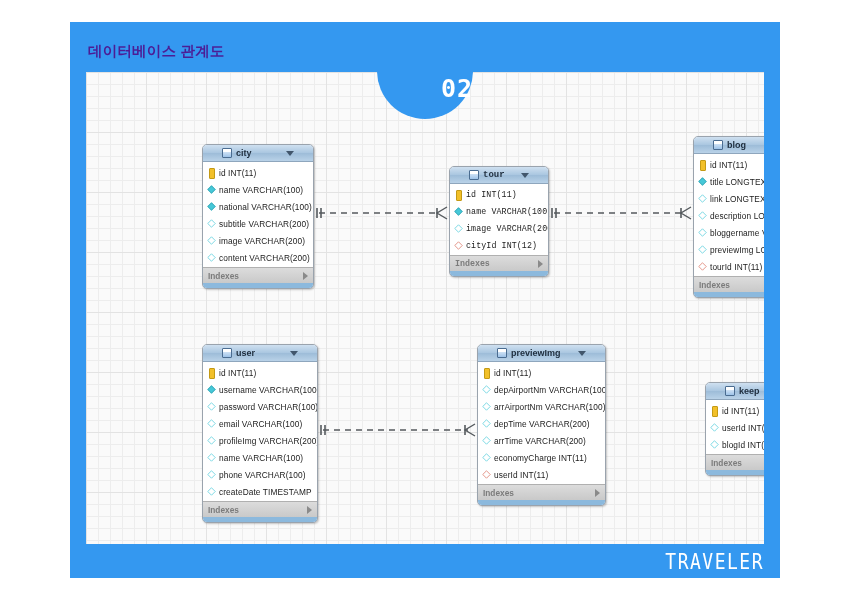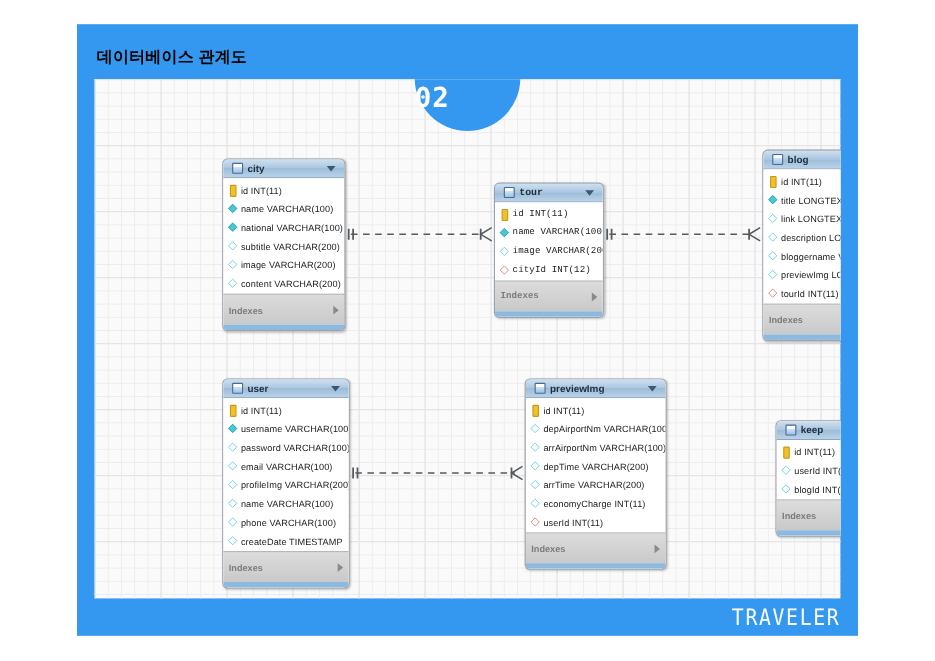--- a/index.html
+++ b/index.html
@@ -12,21 +12,21 @@
   }
   #slide {
     position: absolute;
     left: 70px; top: 22px;
     width: 710px; height: 556px;
     background: #3498f0;
   }
   #slide-title {
     position: absolute;
     left: 18px; top: 20px;
-    color: #000000;
+    color: #4c1d95;
     font-size: 14.5px;
     font-weight: bold;
     letter-spacing: .2px;
     white-space: nowrap;
   }
   #canvas {
     position: absolute;
     left: 16px; top: 50px;
     width: 678px; height: 472px;
     background-color: #fafafa;
@@ -43,21 +43,21 @@
     left: 50%; top: 0;
     transform: translate(-50%, -1px);
     width: 96px; height: 48px;
     background: #3498f0;
     border-radius: 0 0 48px 48px;
     z-index: 30;
   }
   #badge-num {
     position: absolute;
     left: 0; right: 0; top: 3px;
-    text-align: left;
+    text-align: right;
     color: #ffffff;
     font-family: "DejaVu Sans Mono", monospace;
     font-size: 25px;
     font-weight: bold;
     letter-spacing: 1px;
   }
   #traveler {
     position: absolute;
     right: 16px; bottom: 4px;
     color: #ffffff;
@@ -75,21 +75,21 @@
     border: 1px solid #9aa3ad;
     border-radius: 5px;
     box-shadow: 1px 1px 2px rgba(0,0,0,.22);
     z-index: 10;
     overflow: hidden;
   }
   .tbl-head {
     height: 17px;
     display: flex;
     align-items: center;
-    padding: 0 8px;
+    padding: 0 19px;
     background: linear-gradient(to bottom, #cfe0f0 0%, #a9c6e0 50%, #9dbcd8 51%, #b9d2e8 100%);
     border-bottom: 1px solid #8ea6bd;
   }
   .tbl-icon {
     width: 10px; height: 10px;
     border: 1px solid #4a6c90;
     background: linear-gradient(to bottom, #ffffff 0%, #ffffff 35%, #cfe2f5 36%, #9ec3e8 100%);
     border-radius: 1px;
     flex: 0 0 auto;
     margin-right: 4px;
@@ -131,21 +131,21 @@
     border: 1px solid #c49a15;
     border-radius: 1px;
   }
   .mk.dia, .mk.dia-h, .mk.dia-r {
     transform: rotate(45deg) scale(.66);
   }
   .mk.dia { background: #46c8d8; border: 1px solid #2d9aa8; }
   .mk.dia-h { background: #ffffff; border: 1px solid #46c8d8; }
   .mk.dia-r { background: #ffffff; border: 1px solid #d96b5a; }
   .tbl-foot {
-    height: 28px;
+    height: 16px;
     display: flex;
     align-items: center;
     padding: 0 5px;
     background: linear-gradient(to bottom, #dcdcdc, #c9c9c9);
     border-top: 1px solid #b0b0b0;
   }
   .foot-label {
     font-size: 8.3px;
     font-weight: bold;
     color: #7b7b7b;

